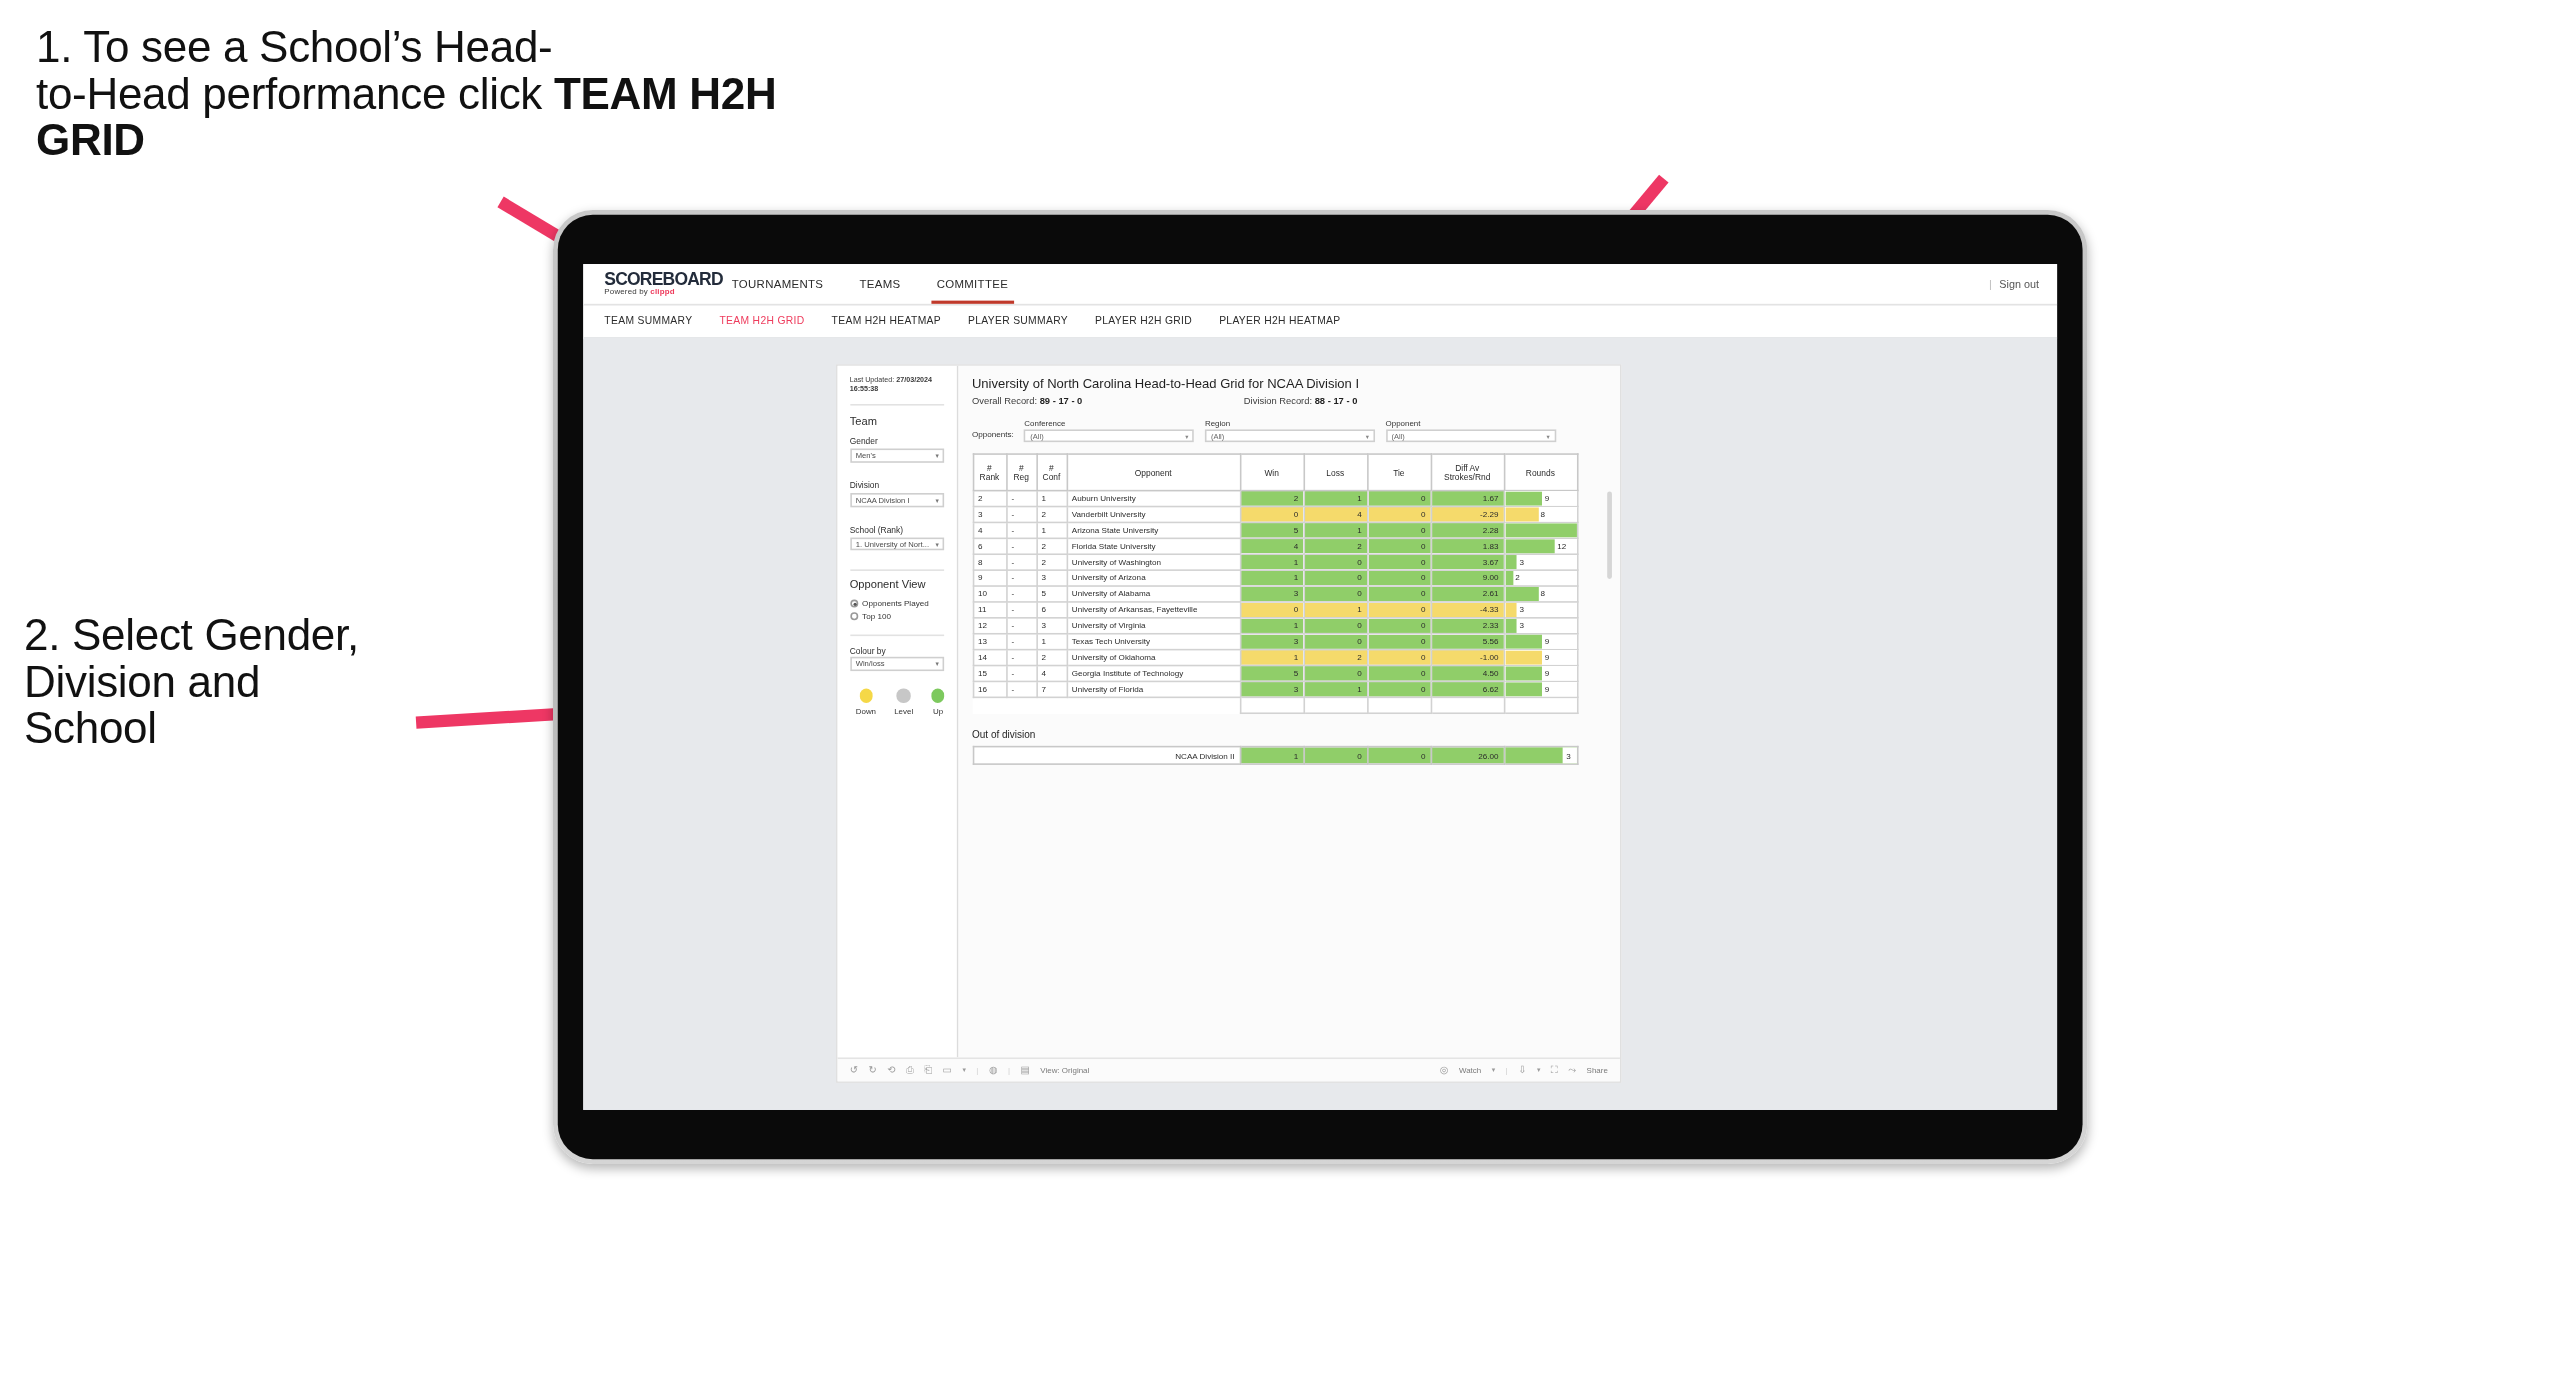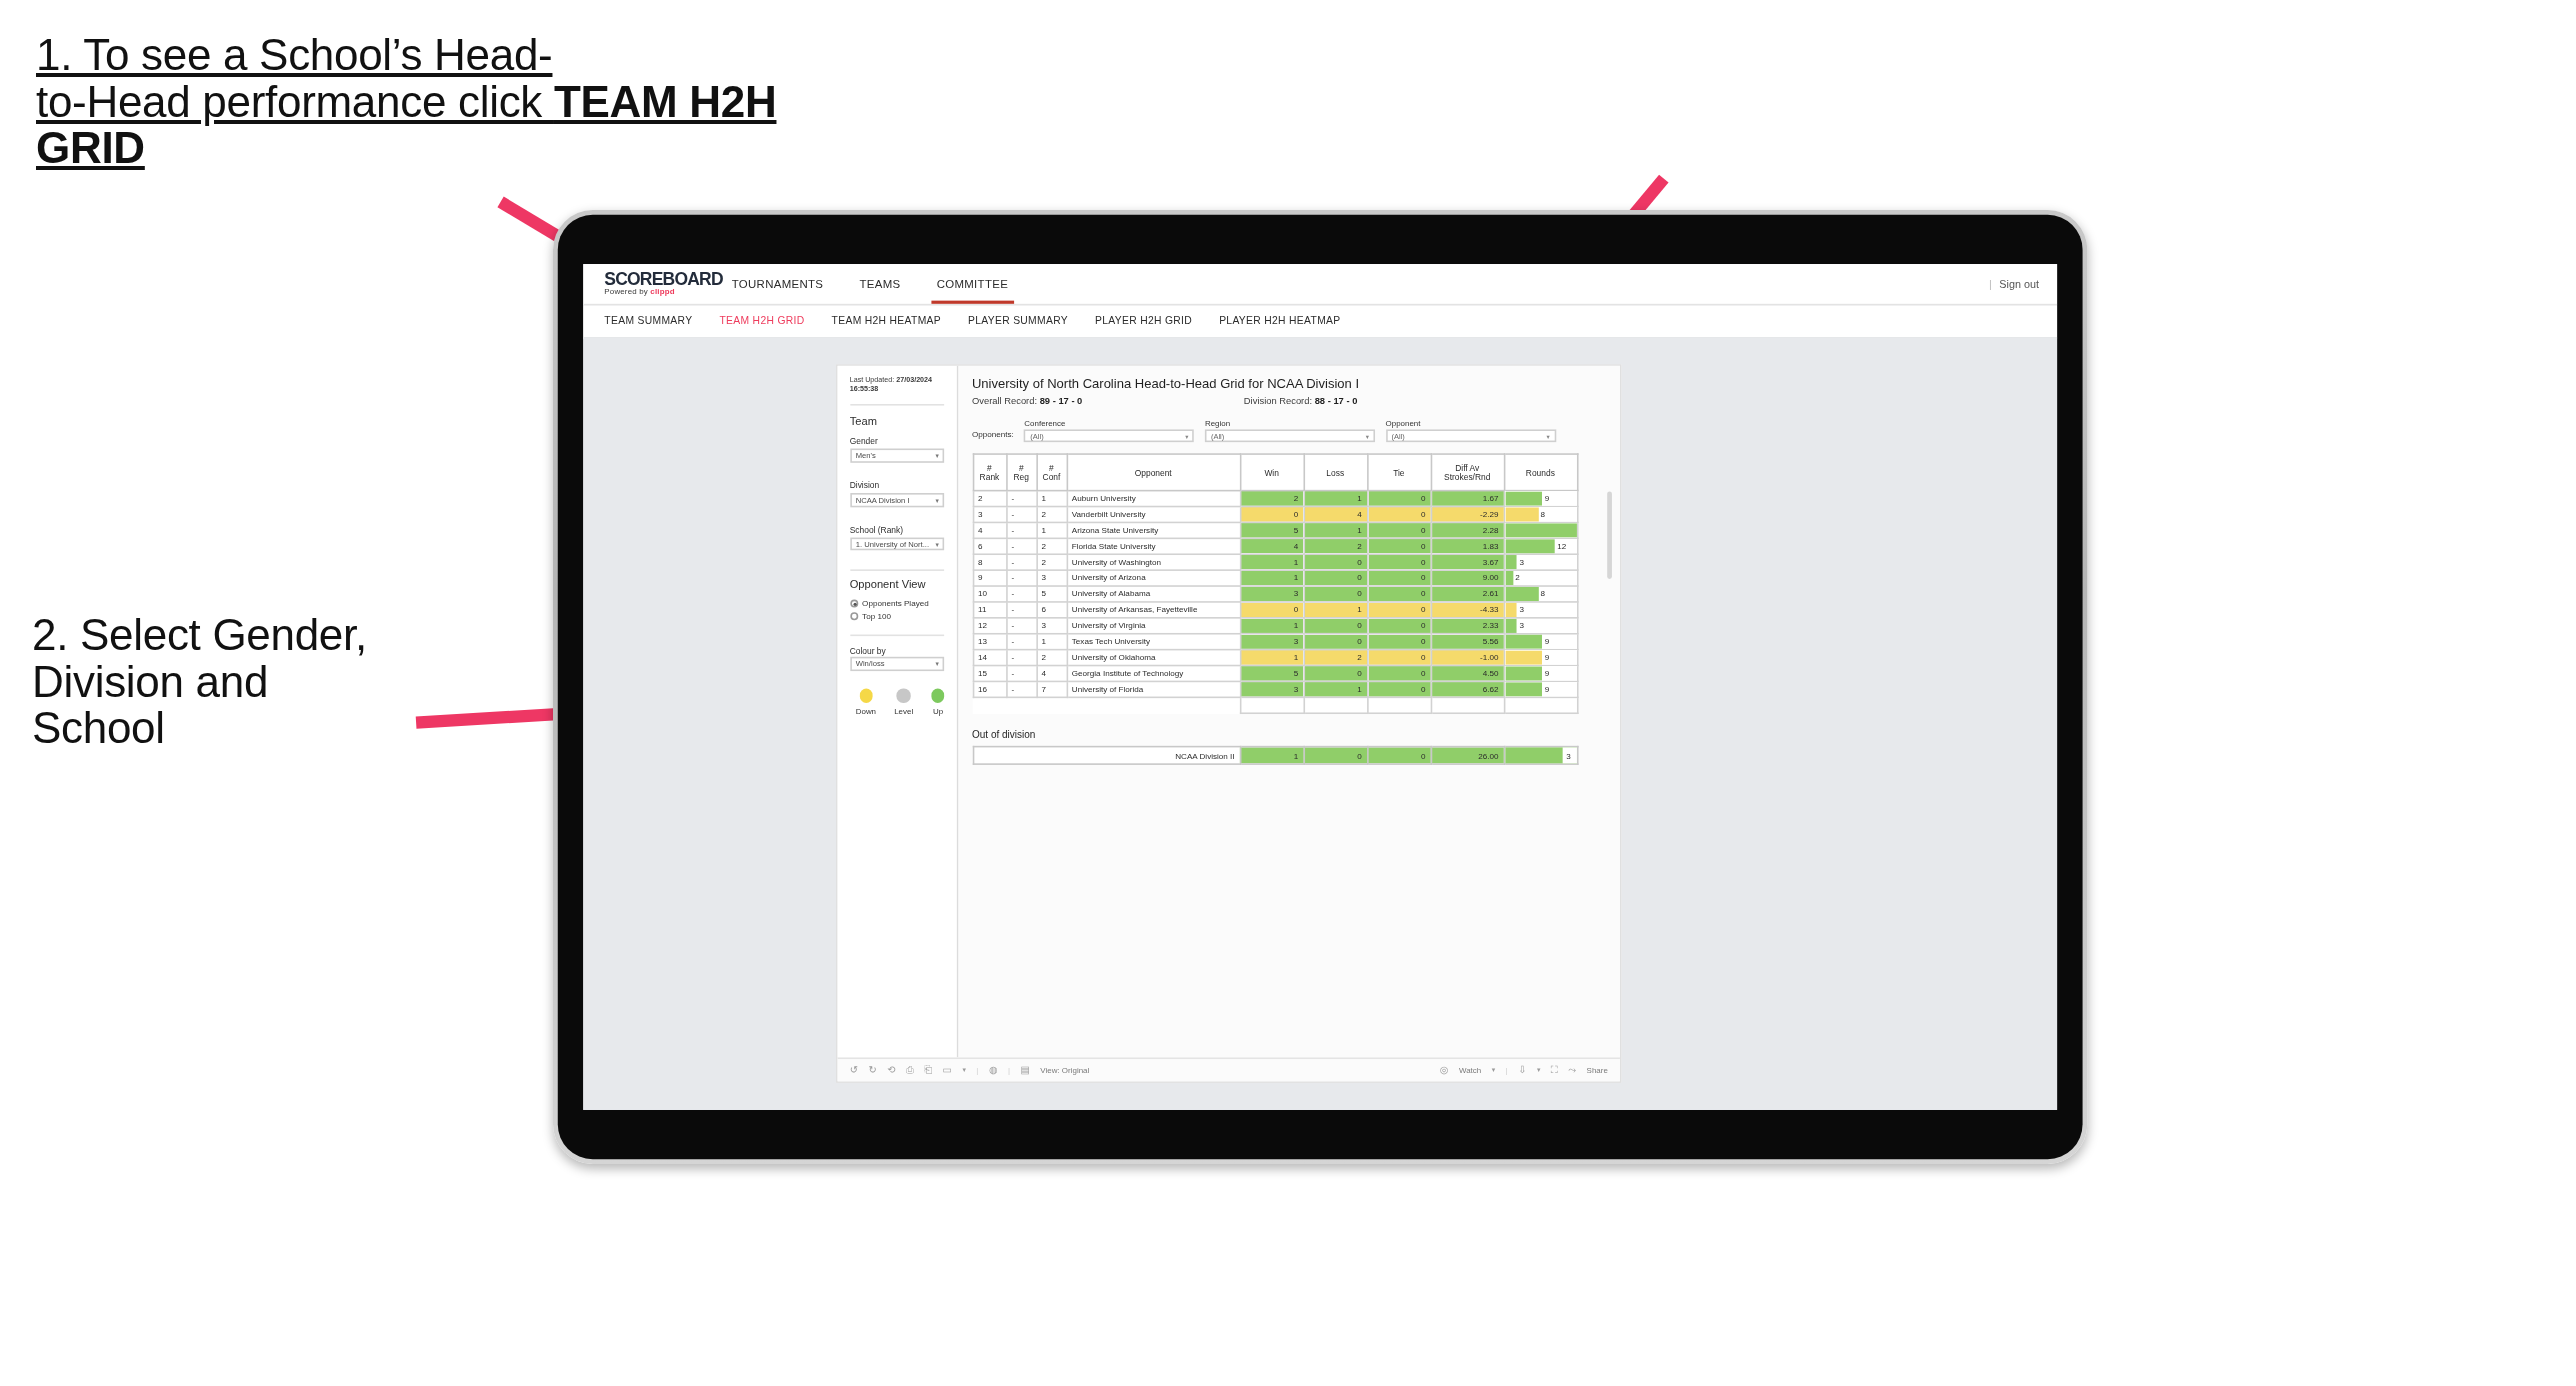--- a/index.html
+++ b/index.html
@@ -15,22 +15,22 @@
   .anno {
     position: absolute;
     color: #111111;
     font-size: 44px;
     line-height: 1.06;
     letter-spacing: -0.3px;
     font-weight: 400;
     white-space: pre-line;
   }
   .anno b { font-weight: 700; }
-  #anno1 { left: 36px; top: 32px; width: 787px; text-decoration: underline; }
-  #anno2 { left: 32px; top: 612px; width: 588px; }
+  #anno1 { left: 36px; top: 24px; width: 787px; }
+  #anno2 { left: 24px; top: 612px; width: 588px; }
   #anno3 { left: 1327px; top: 21px; width: 768px; }
 
   .arrow { position: absolute; }
 
   
   #tablet {
     position: absolute;
     left: 553px; top: 210px;
     width: 965px; height: 600px;
     transform: scale(1.59);

